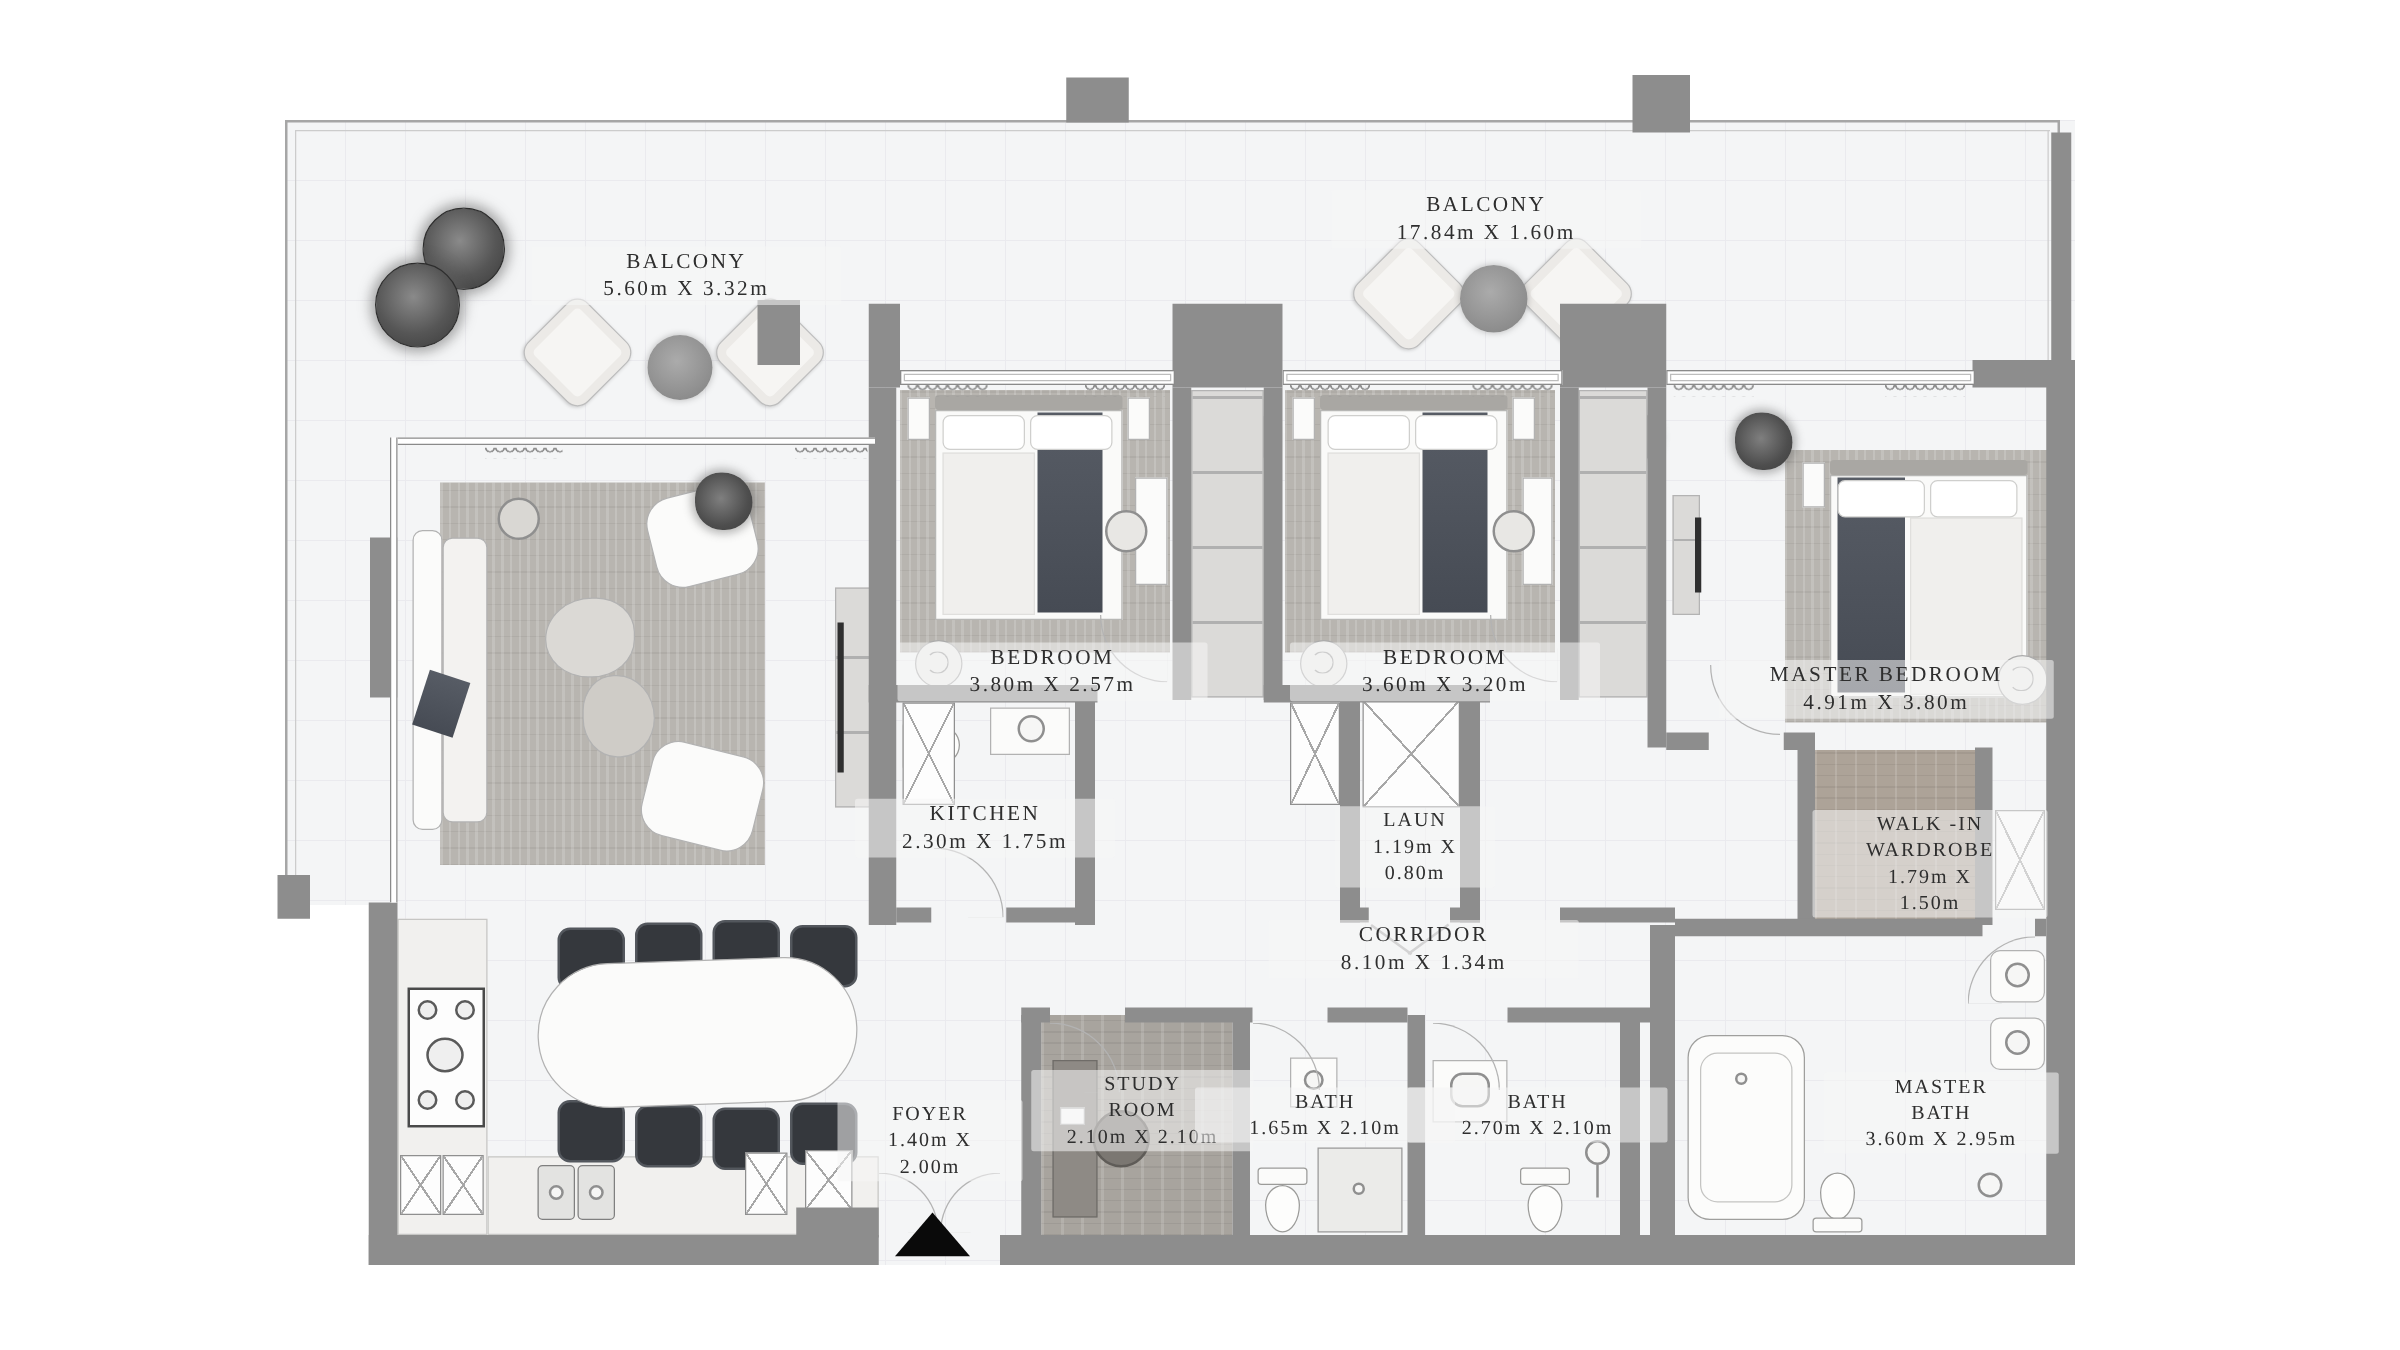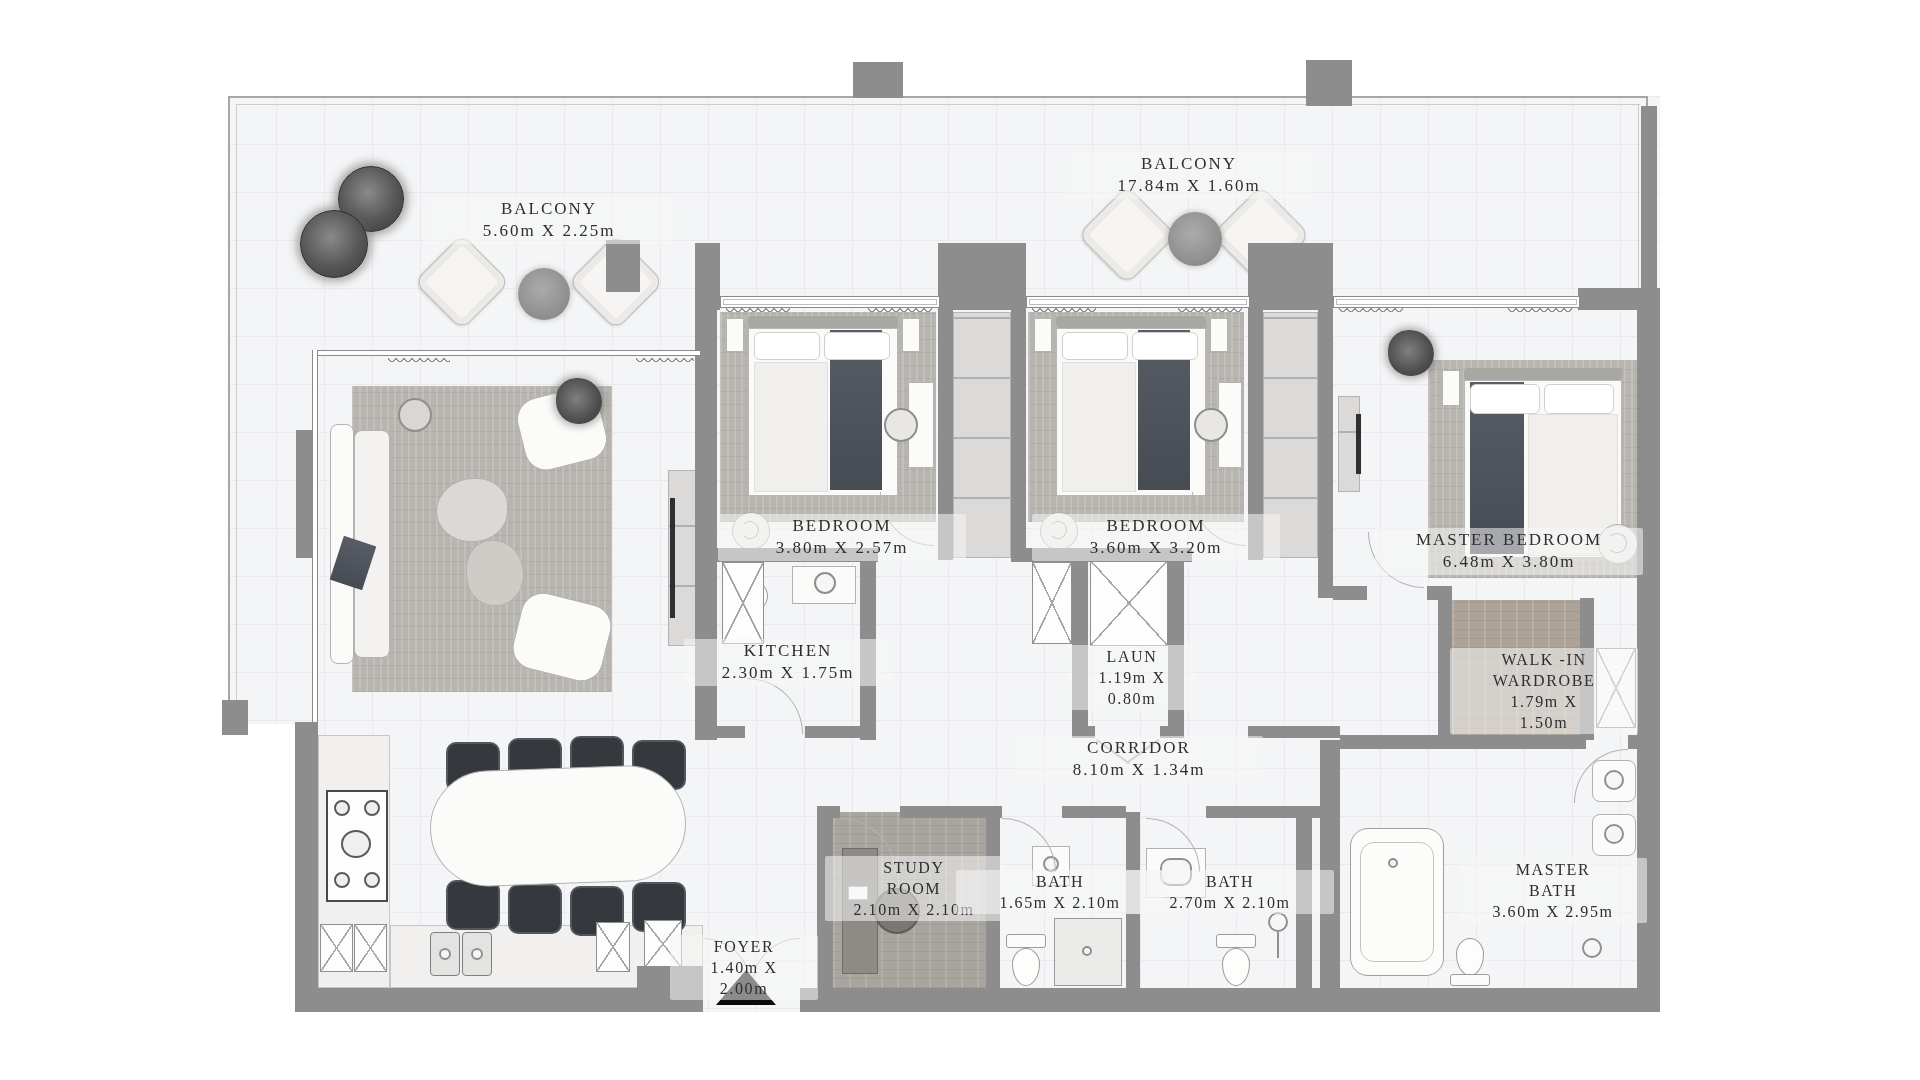--- a/index.html
+++ b/index.html
@@ -298,58 +298,58 @@
   <div class="throw" style="left:1470px;top:382px;width:54px;height:172px;"></div>
   <div class="blanket" style="left:1528px;top:414px;width:88px;height:140px;"></div>
   <div class="white-box" style="left:1442px;top:370px;width:18px;height:36px;"></div>
   <div class="fan" style="left:1598px;top:524px;width:38px;height:38px;"></div>
   <div class="panelstrip" style="left:1338px;top:396px;width:22px;height:96px;"></div>
   <div class="abs" style="left:1356px;top:414px;width:5px;height:60px;background:#2f2f2f;z-index:19;"></div>
   <div class="shrub" style="left:1388px;top:330px;width:46px;height:46px;"></div>
 
   <div class="lbl" style="left:425px;top:197px;width:240px;">
     <span>BALCONY</span>
-    <span>5.60m X 2.25m</span>
+    <span>5.60m X 3.32m</span>
   </div>
   <div class="lbl" style="left:1065px;top:152px;width:240px;">
     <span>BALCONY</span>
     <span>17.84m X 1.60m</span>
   </div>
   <div class="lbl" style="left:718px;top:514px;width:240px;">
     <span>BEDROOM</span>
     <span>3.80m X 2.57m</span>
   </div>
   <div class="lbl" style="left:1032px;top:514px;width:240px;">
     <span>BEDROOM</span>
     <span>3.60m X 3.20m</span>
   </div>
   <div class="lbl" style="left:1375px;top:528px;width:260px;">
     <span>MASTER BEDROOM</span>
-    <span>6.48m X 3.80m</span>
+    <span>4.91m X 3.80m</span>
   </div>
   <div class="lbl" style="left:684px;top:639px;width:200px;">
     <span>KITCHEN</span>
     <span>2.30m X 1.75m</span>
   </div>
   <div class="lbl small" style="left:1068px;top:645px;width:120px;">
     <span>LAUN</span>
     <span>1.19m X</span>
     <span>0.80m</span>
   </div>
   <div class="lbl" style="left:1015px;top:736px;width:240px;">
     <span>CORRIDOR</span>
     <span>8.10m X 1.34m</span>
   </div>
   <div class="lbl small" style="left:1450px;top:648px;width:180px;">
     <span>WALK -IN</span>
     <span>WARDROBE</span>
     <span>1.79m X</span>
     <span>1.50m</span>
   </div>
-  <div class="lbl small" style="left:670px;top:935px;width:140px;">
+  <div class="lbl small" style="left:670px;top:880px;width:140px;">
     <span>FOYER</span>
     <span>1.40m X</span>
     <span>2.00m</span>
   </div>
   <div class="lbl small" style="left:825px;top:856px;width:170px;">
     <span>STUDY</span>
     <span>ROOM</span>
     <span>2.10m X 2.10m</span>
   </div>
   <div class="lbl small" style="left:956px;top:870px;width:200px;">

